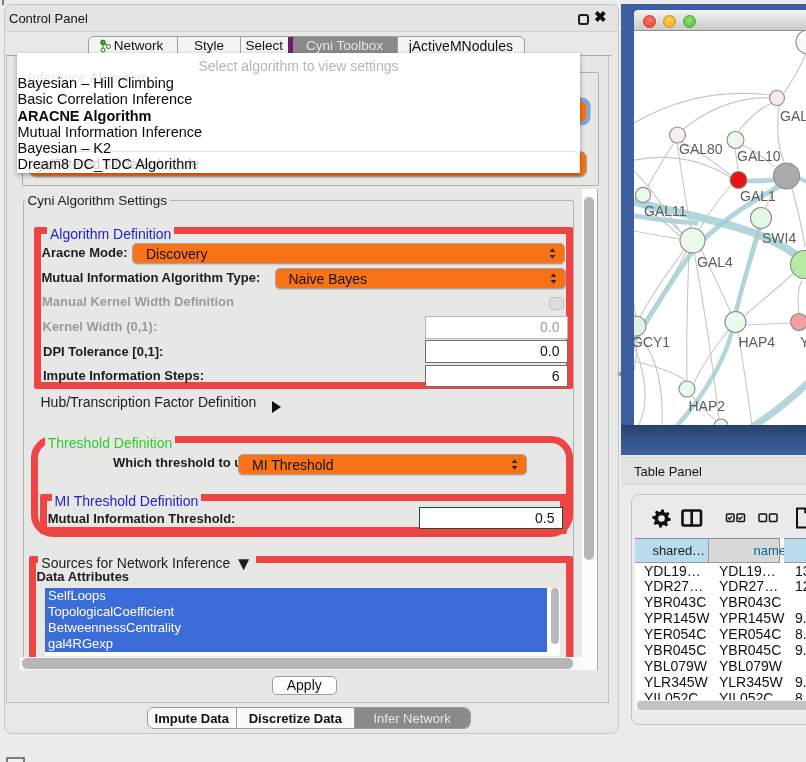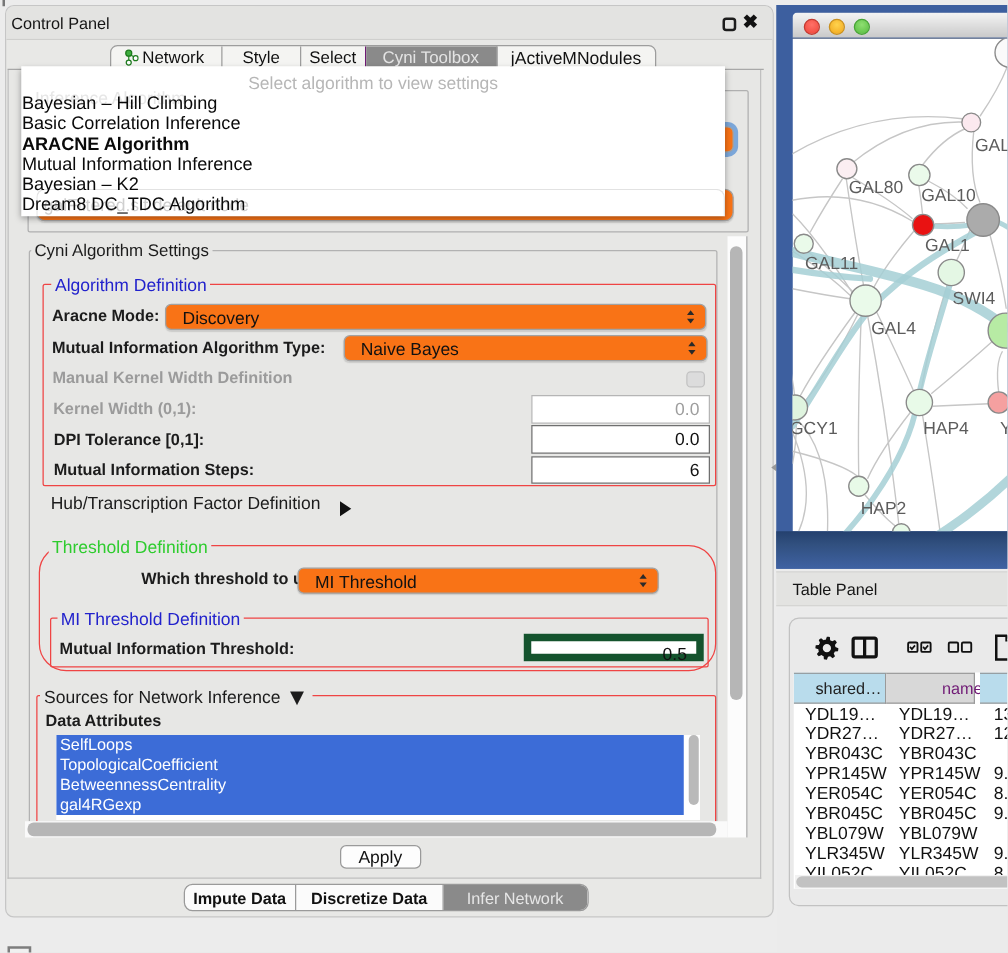--- a/index.html
+++ b/index.html
@@ -7,21 +7,21 @@
   font-family:"Liberation Sans", sans-serif; }
 .abs { position:absolute; }
 #stage { position:relative; width:806px; height:762px; }
 .lbl { font-size:13px; font-weight:bold; color:#1c1c1c; white-space:nowrap; }
 .glbl { font-size:13px; font-weight:bold; color:#9b9b9b; white-space:nowrap; }
 .combo { background:#f97316; border:1px solid #a2a2a2; border-radius:5px;
   font-size:14px; color:#111; white-space:nowrap;
   box-shadow:0 1px 1px rgba(0,0,0,0.12); }
 .arr { position:absolute; right:8px; top:50%; margin-top:-5.5px; width:7px; height:11px; }
 .field { position:absolute; background:#fff; font-size:14px; text-align:right; }
-.grp { position:absolute; border:1px solid #ef4444; border-radius:2px; }
+.grp { position:absolute; border:7px solid #ef4444; border-radius:2px; }
 .gtitle { position:absolute; top:-8px; background:#e7e7e5; padding:0 3px;
   font-size:14px; white-space:nowrap; }
 </style>
 </head>
 <body>
 <div id="stage">
 
 <div class="abs" style="left:3.5px; top:4px; width:615.5px; height:730px;
   background:#e8e8e6; border:1px solid #c6c6c6; border-radius:7px;"></div>
 <div class="abs" style="left:2px; top:0; width:2px; height:5px; background:#777;"></div>
@@ -43,21 +43,21 @@
     <svg width="12" height="14" viewBox="0 0 12 14" style="margin-right:3px; margin-left:-4px;">
       <line x1="4" y1="4" x2="9" y2="7" stroke="#2a8a2a" stroke-width="1"></line>
       <line x1="4" y1="4" x2="4" y2="11" stroke="#2a8a2a" stroke-width="1"></line>
       <circle cx="4" cy="3.5" r="2.4" fill="#3fae3f" stroke="#1d7a1d"></circle>
       <circle cx="9.5" cy="7.5" r="2" fill="#fff" stroke="#1d7a1d"></circle>
       <circle cx="4" cy="11" r="2" fill="#fff" stroke="#1d7a1d"></circle>
     </svg>Network</div>
   <div style="width:63px; display:flex; align-items:center; justify-content:center;
     border-right:1px solid #9d9d9d;">Style</div>
   <div style="width:52px; display:flex; align-items:center; justify-content:center;
-    border-right:1px solid #701a75;">Select</div>
+    border-right:5px solid #701a75;">Select</div>
   <div style="width:105.5px; display:flex; align-items:center; justify-content:center;
     background:#8a8a8a; color:#e4e4e4; border-right:1px solid #9d9d9d;">Cyni Toolbox</div>
   <div style="width:127px; display:flex; align-items:center; justify-content:center;
     font-size:14px;">jActiveMNodules</div>
 </div>
 
 <div class="abs" style="left:5.5px; top:55.5px; width:603px; height:647px;
   border:1px solid #c0c0c0; border-top:none; background:#e7e7e5;"></div>
 
 <div class="abs" style="left:22px; top:72px; width:577px; height:114px;
@@ -94,21 +94,21 @@
   </div>
   <div class="abs glbl" style="left:22.5px; top:108px;">Manual Kernel Width Definition</div>
   <div class="abs" style="left:529.5px; top:110.5px; width:15px; height:13px;
     background:#dcdcdc; border:1px solid #c2c2c2; border-radius:3.5px;"></div>
   <div class="abs glbl" style="left:23px; top:132.5px;">Kernel Width (0,1):</div>
   <div class="field" style="left:405px; top:130px; width:143px; height:23px;
     border:1px solid #b5b5b5; color:#9e9e9e; line-height:21px; padding-right:7px;">0.0</div>
   <div class="abs lbl" style="left:23.5px; top:157.5px;">DPI Tolerance [0,1]:</div>
   <div class="field" style="left:405px; top:154px; width:143px; height:23px;
     border:1px solid #6f6f6f; color:#111; line-height:21px; padding-right:7px;">0.0</div>
-  <div class="abs lbl" style="left:23.5px; top:182px;">Mutual Information Steps:</div>
+  <div class="abs lbl" style="left:23.5px; top:182px;">Impute Information Steps:</div>
   <div class="field" style="left:405px; top:178.5px; width:143px; height:22.5px;
     border:1px solid #6f6f6f; color:#111; line-height:20px; padding-right:7px;">6</div>
   <div class="abs" style="left:21px; top:208px; font-size:14px; color:#1c1c1c;">Hub/Transcription Factor Definition</div>
   <div class="abs" style="left:252.5px; top:215px; width:0; height:0;
     border-left:9px solid #111; border-top:6px solid transparent; border-bottom:6px solid transparent;"></div>
 
   <div class="grp" style="left:11.2px; top:250px; width:542.5px; height:101px;border-radius:22px;">
     <div class="gtitle" style="left:7px; color:#2ecc2e;">Threshold Definition</div>
   </div>
   <div class="abs lbl" style="left:60.5px; top:269px;margin-left:33px;">Which threshold to use:</div>
@@ -117,21 +117,21 @@
     <svg class="arr" viewBox="0 0 7 11">
           <path d="M3.5 0.2 L6.4 4 H0.6 Z" fill="#2a2a2a"></path>
           <path d="M3.5 10.8 L6.4 7 H0.6 Z" fill="#2a2a2a"></path>
         </svg>
   </div>
   <div class="grp" style="left:20px; top:308px; width:527px; height:39.5px;">
     <div class="gtitle" style="left:5px; color:#2222cc;">MI Threshold Definition</div>
   </div>
   <div class="abs lbl" style="left:28.2px; top:324.5px;">Mutual Information Threshold:</div>
   <div class="field" style="left:399px; top:320.5px; width:144px; height:22px;
-    border:6px solid #14532d; color:#111; line-height:20px; padding-right:7px;">0.5</div>
+    border:1px solid #14532d; color:#111; line-height:20px; padding-right:7px;">0.5</div>
 
   <div class="grp" style="left:9.8px; top:370.4px; width:544px; height:300px;">
     <div class="gtitle" style="left:2px; color:#1c1c1c;">Sources for Network Inference <span style="font-size:19px; position:relative; top:2px; line-height:10px;">▼</span></div>
   </div>
   <div class="abs lbl" style="left:16.9px; top:382.5px;">Data Attributes</div>
   <div class="abs" style="left:25px; top:401.5px; width:515.5px; height:68px; background:#fff; overflow:hidden;">
     <div style="position:absolute; left:0; top:0; width:502px; height:64px; background:#3c6cd7;
       font-size:13px; color:#fff; line-height:16.1px; padding-left:3.5px;">
       SelfLoops<br>TopologicalCoefficient<br>BetweennessCentrality<br>gal4RGexp</div>
     <div style="position:absolute; left:506px; top:0.5px; width:8px; height:56px;
@@ -284,21 +284,21 @@
   </g>
 </svg>
 
 <div class="abs" style="left:635px; top:538px; width:171px; height:173px; background:#fff; overflow:hidden;">
 
   <div style="position:absolute; left:0; top:0; width:73.5px; height:25px; background:#b9dcec;
     border-top:1px solid #8a8a8a; border-bottom:1px solid #9a9a9a; border-right:1px solid #9a9a9a;
     font-size:13px; color:#222; text-align:center; text-indent:15px; line-height:23px;">shared…</div>
   <div style="position:absolute; left:73.5px; top:0; width:71px; height:25px; background:#d8d8d8;
     border-top:1px solid #8a8a8a; border-bottom:1px solid #9a9a9a; border-right:1px solid #9a9a9a;
-    font-size:13px; color:#701a75; text-align:center; text-indent:17px; line-height:23px;padding-left:28px;">name</div>
+    font-size:13px; color:#0369a1; text-align:center; text-indent:17px; line-height:23px;padding-left:28px;">name</div>
   <div style="position:absolute; left:149px; top:0; width:22px; height:25px; background:#b9dcec;
     border-top:1px solid #8a8a8a; border-bottom:1px solid #9a9a9a;"></div>
 
   <div id="rows" style="position:absolute; left:0; top:25.5px; width:171px; font-size:14px; color:#111;">
         <div style="position:absolute; left:9px; top:0px; height:15.9px; line-height:15.9px;">YDL19…</div>
         <div style="position:absolute; left:84px; top:0px; height:15.9px; line-height:15.9px;">YDL19…</div>
         <div style="position:absolute; left:160px; top:0px; height:15.9px; line-height:15.9px;">13</div>
         <div style="position:absolute; left:9px; top:15.9px; height:15.9px; line-height:15.9px;">YDR27…</div>
         <div style="position:absolute; left:84px; top:15.9px; height:15.9px; line-height:15.9px;">YDR27…</div>
         <div style="position:absolute; left:160px; top:15.9px; height:15.9px; line-height:15.9px;">12</div>

